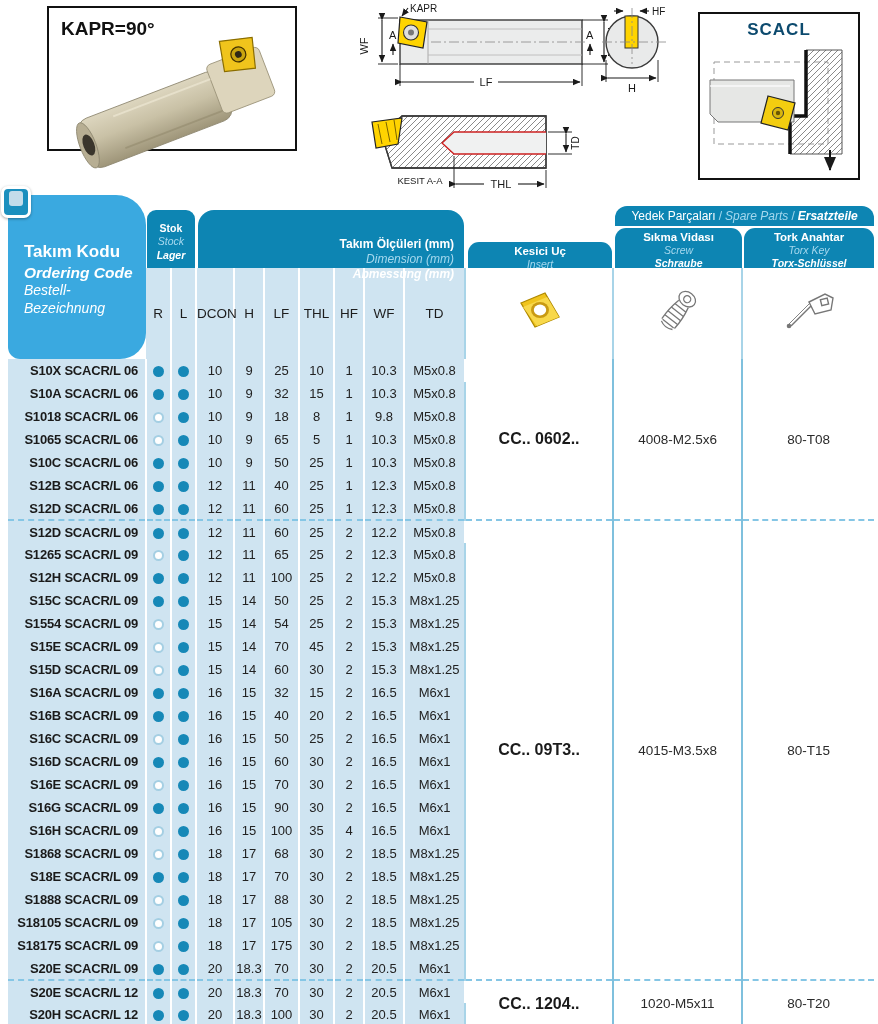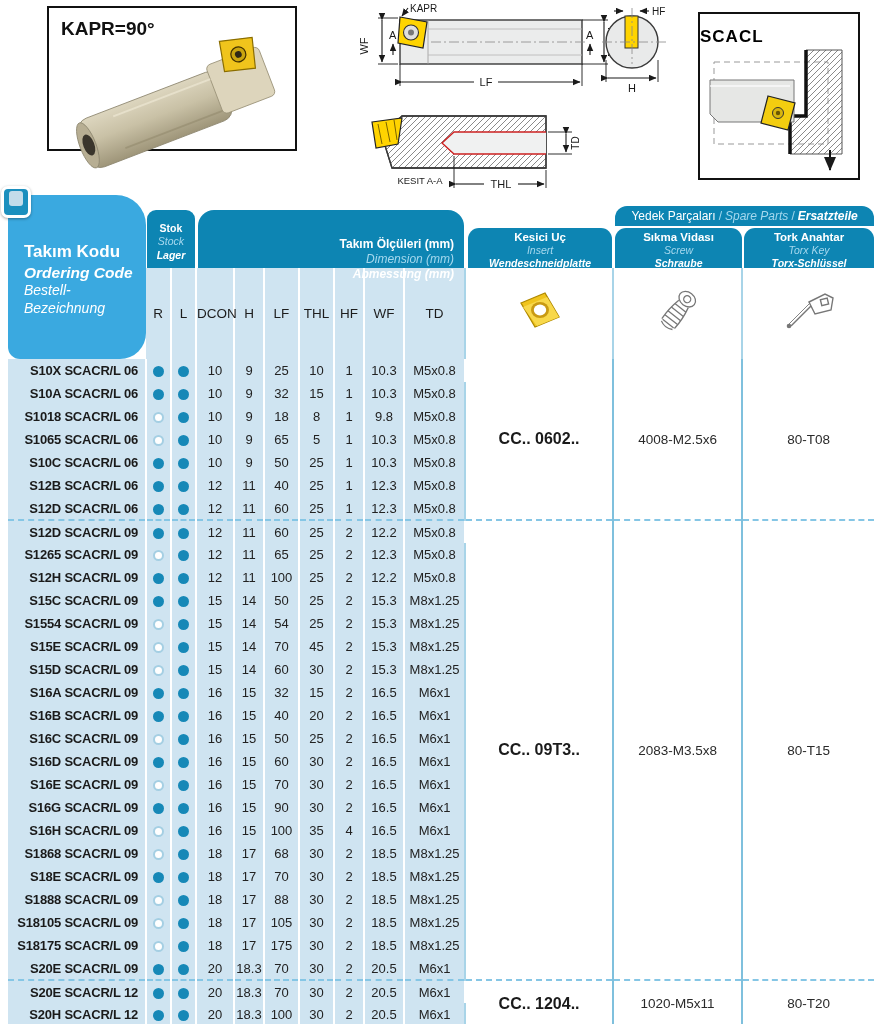--- a/index.html
+++ b/index.html
@@ -9,21 +9,21 @@
 
   
   .photo-box { position:absolute; left:47px; top:6px; width:250px; height:145px;
     border:2px solid #111; background:#fff; }
   .kapr-label { position:absolute; left:12px; top:10px; font-size:19px; font-weight:bold; color:#111; }
   .photo-box svg { position:absolute; left:0; top:8px; }
 
   .drawings { position:absolute; left:336px; top:2px; }
   .scacl-box { position:absolute; left:698px; top:12px; width:162px; height:168px;
     border:2px solid #111; background:#fff; }
-  .scacl-title { margin-top:13px; font-size:17px; font-weight:bold; letter-spacing:1px; color:#000000; }
+  .scacl-title { text-align:center; margin-top:6px; font-size:17px; font-weight:bold; letter-spacing:1px; color:#0c4a6e; }
   .scacl-box svg { position:absolute; left:2px; top:22px; }
 
   svg text { font-family:"Liberation Sans", sans-serif; fill:#1a1a1a; }
   .dim-line { stroke:#1a1a1a; stroke-width:1.1; fill:none; }
   .ext-line { stroke:#1a1a1a; stroke-width:0.9; fill:none; }
   .cline { stroke:#888; stroke-width:0.8; fill:none; stroke-dasharray:10 3 2 3; }
 
   
   .corner-icon { position:absolute; left:1px; top:186px; width:30px; height:32px;
     background:#1b8fbe; border:3px solid #fff; border-radius:7px; z-index:5;
@@ -43,21 +43,21 @@
   .code-box .t1 { font-size:17px; font-weight:bold; line-height:1.3; }
   .code-box .t2 { font-size:15.5px; font-weight:bold; font-style:italic; line-height:1.25; }
   .code-box .t3 { font-size:14px; font-style:italic; line-height:1.25; }
 
   .dk { background:#0d85b3; color:#fff; border-radius:11px 11px 0 0; }
   .dk .ln1 { color:#fff; font-weight:600; }
   .dk .ln2 { color:#a5d8ee; font-style:italic; }
   .dk .ln3 { color:#fff; font-style:italic; font-weight:bold; }
   .dk-stok { height:58px; margin:0 1px; text-align:center; font-size:10.5px; padding-top:12px; line-height:1.3; border-radius:9px 9px 0 0; }
   .dk-dims { height:58px; margin:0 1px 0 2px; text-align:right; font-size:12px; padding:27px 10px 0 0; line-height:1.25; border-radius:16px 16px 0 0; }
-  .dk-kesici { height:40px; margin:0 1px 0 3px; text-align:center; font-size:11.5px; padding-top:3px; line-height:1.18; }
+  .dk-kesici { height:26px; margin:0 1px 0 3px; text-align:center; font-size:11.5px; padding-top:3px; line-height:1.18; }
   .dk-kesici .ln2, .dk-kesici .ln3, .dk-screw .ln2, .dk-screw .ln3, .dk-torx .ln2, .dk-torx .ln3 { font-size:10.5px; }
   .yedek-wrap { display:flex; flex-direction:column; height:62px; }
   .yedek-band { height:20px; margin:0 0 0 2px; background:#0d85b3; color:#fff; border-radius:12px 12px 0 0;
     text-align:center; font-size:12px; padding-top:3px; }
   .yedek-band .sep { color:#a5d8ee; margin:0 3px; }
   .yedek-band .ln2 { color:#a5d8ee; font-style:italic; }
   .yedek-band .ln3 { color:#fff; font-style:italic; font-weight:bold; }
   .yedek-row { display:flex; height:42px; align-items:flex-end; }
   .dk-screw { width:127px; height:40px; margin:0 1px 0 2px; text-align:center; font-size:11.5px; padding-top:3px; line-height:1.18; }
   .dk-torx  { flex:1; height:40px; margin:0 0 0 1px; text-align:center; font-size:11.5px; padding-top:3px; line-height:1.18; }
@@ -399,21 +399,21 @@
             <td class="rl"><span class="dot"></span></td>
             <td class="rl"><span class="dot"></span></td>
             <td class="dim">12</td>
             <td class="dim">11</td>
             <td class="dim">60</td>
             <td class="dim">25</td>
             <td class="dim">2</td>
             <td class="dim">12.2</td>
             <td class="dim">M5x0.8</td>
             <td class="grp insert" rowspan="20">CC.. 09T3..</td>
-            <td class="grp screw" rowspan="20">2083-M3.5x8</td>
+            <td class="grp screw" rowspan="20">4015-M3.5x8</td>
             <td class="grp torx" rowspan="20">80-T15</td>
           </tr>
           <tr>
             <td class="code">S1265 SCACR/L 09</td>
             <td class="rl"><span class="dot open"></span></td>
             <td class="rl"><span class="dot"></span></td>
             <td class="dim">12</td>
             <td class="dim">11</td>
             <td class="dim">65</td>
             <td class="dim">25</td>

